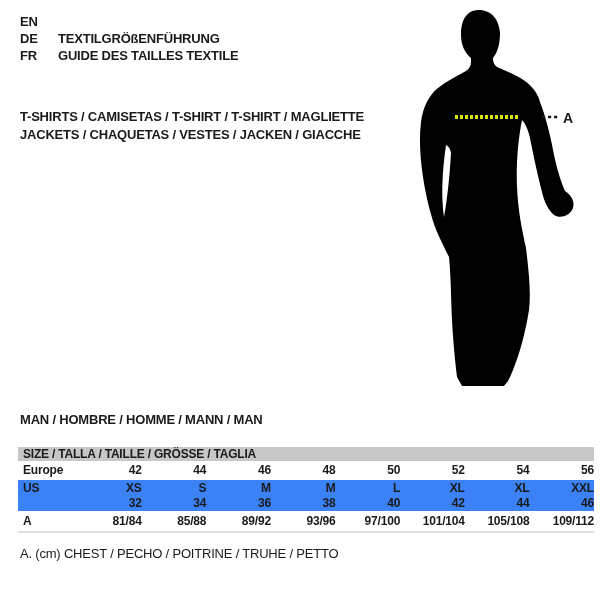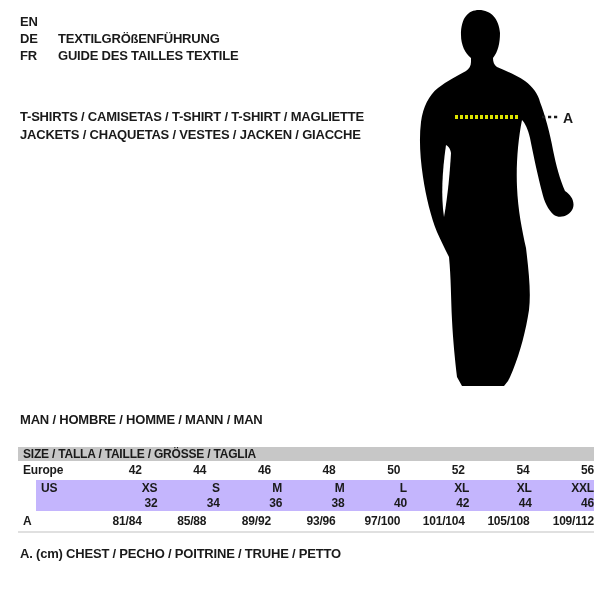--- a/index.html
+++ b/index.html
@@ -23,30 +23,30 @@
   
   .section-title{left:20px;top:412px;font-size:13px;font-weight:700;letter-spacing:-0.2px;}
 
   
   .size-table{left:18px;top:447px;width:576px;border-bottom:2px solid #e0e0e0;}
   .t-header{
     background:#c7c7c7;height:14px;line-height:14px;
     font-size:12px;font-weight:700;letter-spacing:-0.2px;padding-left:5px;
   }
   .t-row{display:flex;font-size:12px;font-weight:700;letter-spacing:-0.2px;}
-  .t-row.shaded{background:#c4b5fd;margin-left:18px;}
+  .t-row.shaded{background:#3b82f6;}
   .t-label{flex:0 0 54px;padding-left:5px;text-align:left;}
   .t-cell{flex:1 1 0;text-align:right;}
   .rh-a{height:19px;line-height:19px;}
   .rh-b{height:16px;line-height:16px;}
   .rh-c{height:15px;line-height:15px;}
   .rh-d{height:20px;line-height:20px;}
 
   
-  .footnote{left:20px;top:546px;font-size:13px;font-weight:700;letter-spacing:-0.2px;}
+  .footnote{left:20px;top:546px;font-size:13px;font-weight:400;letter-spacing:-0.2px;}
 </style>
 </head>
 <body>
 
 <div class="abs lang-block">
   <div class="lang-row">
     <span class="lang-code">EN</span>
   </div>
   <div class="lang-row">
     <span class="lang-code">DE</span>

